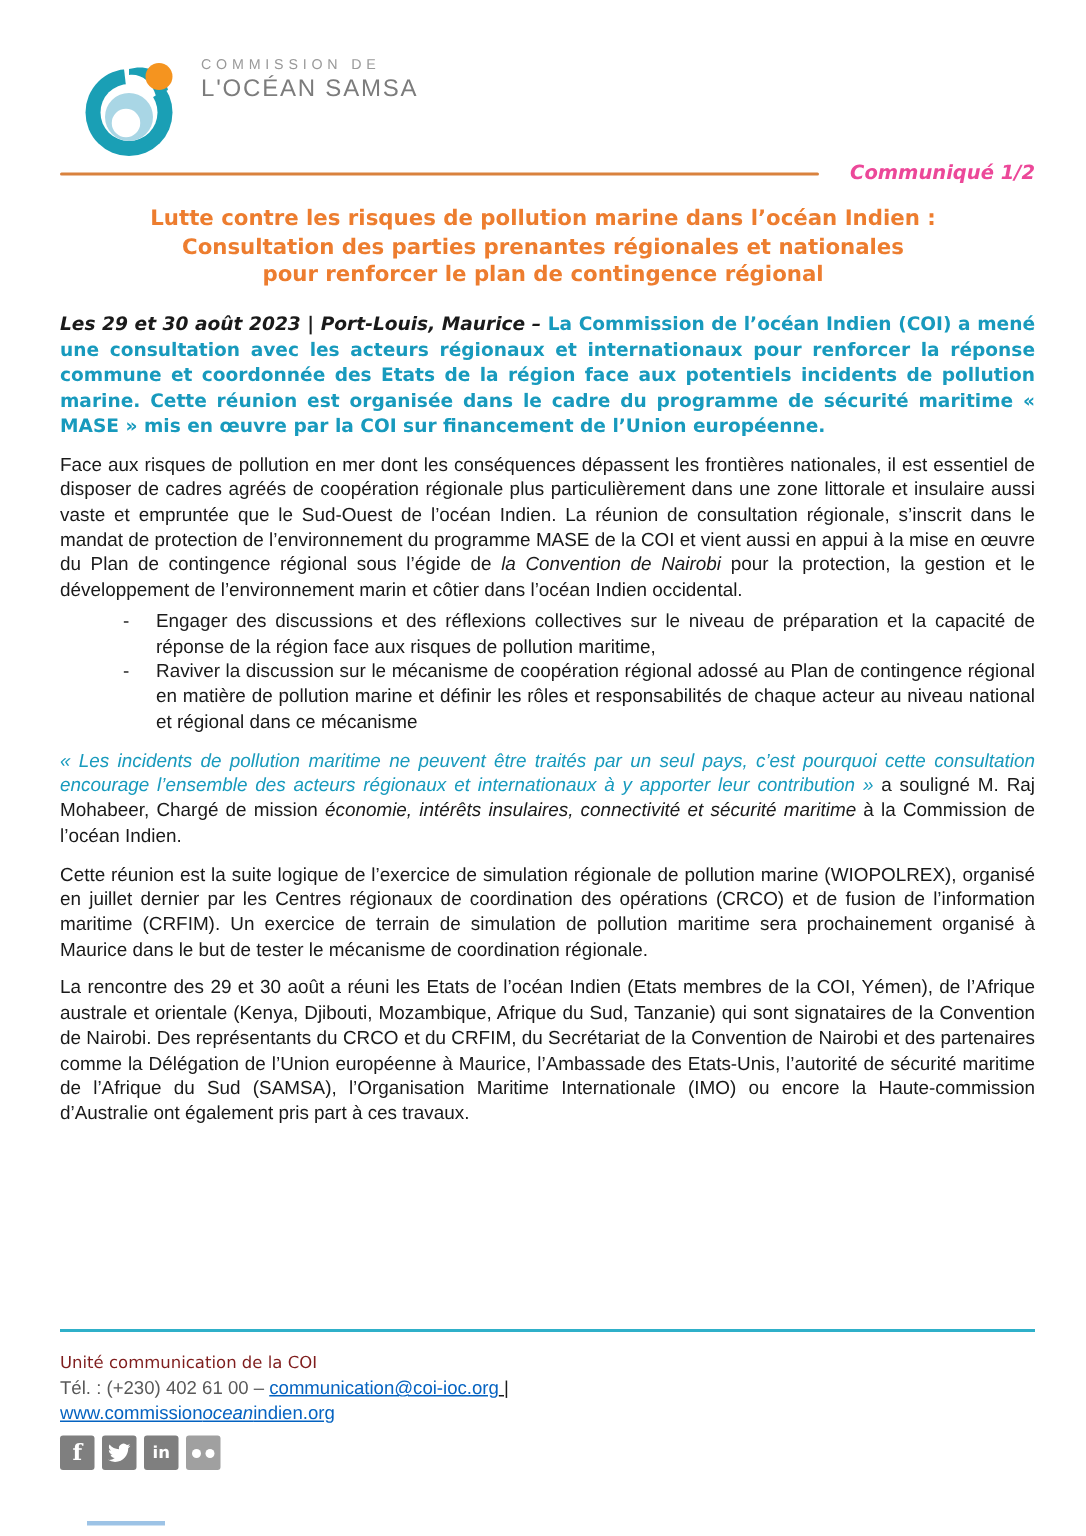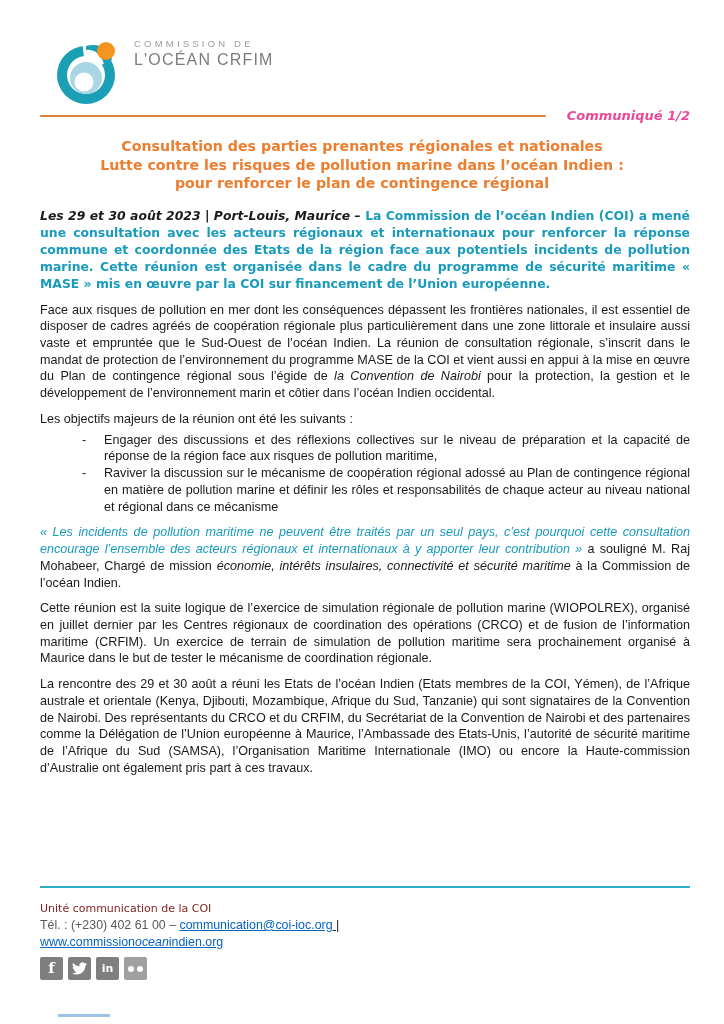--- a/index.html
+++ b/index.html
@@ -91,42 +91,41 @@
 
         <circle cx="30" cy="40" r="16" fill="#A9D6E5"></circle>
         <circle cx="28" cy="44" r="9.5" fill="#ffffff"></circle>
 
         <path d="M30 8 C44 4 54 12 56 22 L48 26 C45 16 38 11 30 12 Z" fill="#1A9FB5"></path>
 
         <circle cx="50" cy="13" r="9" fill="#F5941F"></circle>
       </svg>
       <div class="logo-text">
         <span class="logo-line1">COMMISSION DE</span>
-        <span class="logo-line2">L'OCÉAN CRFIM</span>
+        <span class="logo-line2">L'OCÉAN SAMSA</span>
       </div>
     </div>
     <div class="rule-row">
       <div class="orange-rule"></div>
       <span class="communique">Communiqué 1/2</span>
     </div>
   </div>
 
   <h1 class="title">
+    <span>Lutte contre les risques de pollution marine dans l’océan Indien :</span>
     <span>Consultation des parties prenantes régionales et nationales</span>
-    <span>Lutte contre les risques de pollution marine dans l’océan Indien :</span>
     <span>pour renforcer le plan de contingence régional</span>
   </h1>
 
   <div class="body">
 
     <p class="p lead"><span class="bi">Les 29 et 30 août 2023 | Port-Louis, Maurice – </span><span class="teal">La Commission de l’océan Indien (COI) a mené une consultation avec les acteurs régionaux et internationaux pour renforcer la réponse commune et coordonnée des Etats de la région face aux potentiels incidents de pollution marine. Cette réunion est organisée dans le cadre du programme de sécurité maritime « MASE » mis en œuvre par la COI sur financement de l’Union européenne.</span></p>
 
     <p class="p"><span>Face aux risques de pollution en mer dont les conséquences dépassent les frontières nationales, il est essentiel de disposer de cadres agréés de coopération régionale plus particulièrement dans une zone littorale et insulaire aussi vaste et empruntée que le Sud-Ouest de l’océan Indien. La réunion de consultation régionale, s’inscrit dans le mandat de protection de l’environnement du programme MASE de la COI et vient aussi en appui à la mise en œuvre du Plan de contingence régional sous l’égide de </span><span class="i">la Convention de Nairobi</span><span> pour la protection, la gestion et le développement de l’environnement marin et côtier dans l’océan Indien occidental.</span></p>
 
-    <p class="p">Les objectifs majeurs de la réunion ont été les suivants :</p>
 
     <div class="bullets">
       <div class="bullet">
         <span class="bullet-marker">-</span>
         <span class="bullet-text">Engager des discussions et des réflexions collectives sur le niveau de préparation et la capacité de réponse de la région face aux risques de pollution maritime,</span>
       </div>
       <div class="bullet">
         <span class="bullet-marker">-</span>
         <span class="bullet-text">Raviver la discussion sur le mécanisme de coopération régional adossé au Plan de contingence régional en matière de pollution marine et définir les rôles et responsabilités de chaque acteur au niveau national et régional dans ce mécanisme</span>
       </div>

